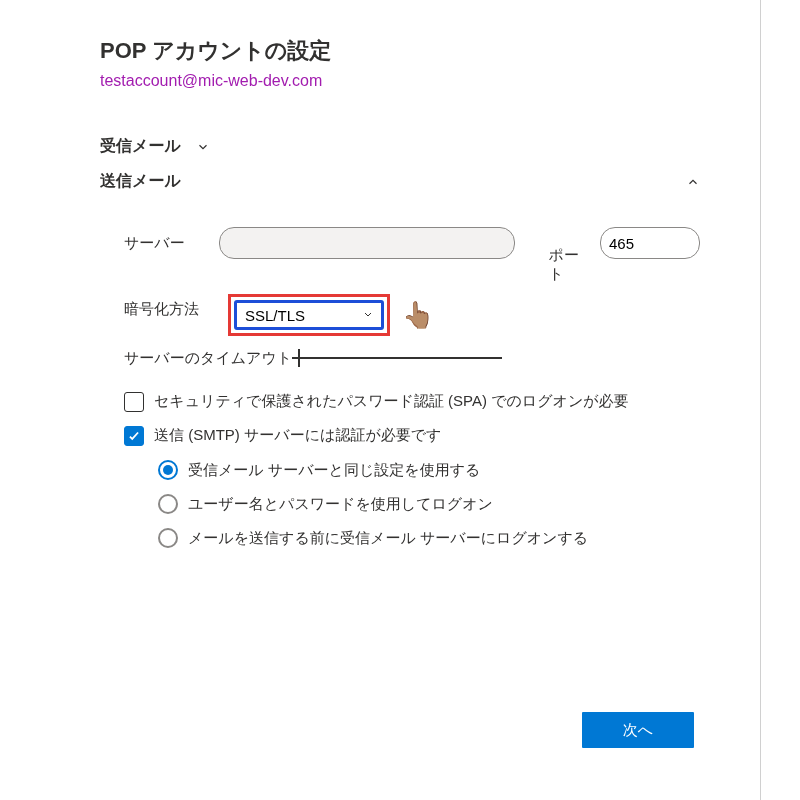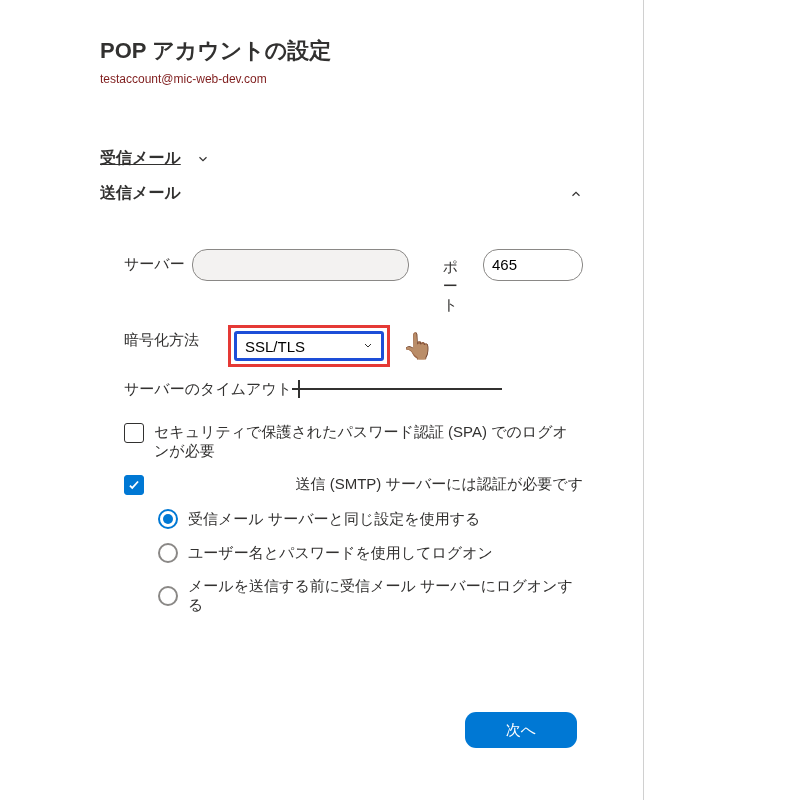--- a/index.html
+++ b/index.html
@@ -4,52 +4,51 @@
 <style>
   * { box-sizing: border-box; }
   body {
     margin: 0;
     font-family: "Yu Gothic UI", "Meiryo", "Segoe UI", sans-serif;
     font-size: 15px;
     color: #323130;
     background: #fff;
   }
   .page {
-    width: 644px;
+    width: 761px;
     height: 800px;
     position: relative;
     border-right: 1px solid #d0d0d0;
     padding: 36px 60px 8px 100px;
   }
   .title {
     font-size: 22px;
     font-weight: 700;
     color: #323130;
     margin-bottom: 6px;
   }
   .subtitle {
-    font-size: 12px;
-    color: #7f1d1d;
-    margin-bottom: 62px;
+    font-size: 16px;
+    color: #a21caf;
+    margin-bottom: 46px;
   }
   .section-row {
     display: flex;
     align-items: center;
     justify-content: space-between;
     font-weight: 700;
     font-size: 16px;
     color: #323130;
     margin-bottom: 10px;
     cursor: pointer;
   }
   .section-row.collapsed {
     justify-content: flex-start;
     gap: 15px;
     margin-bottom: 14px;
-    text-decoration: underline;
   }
   .chev {
     display: inline-flex;
   }
   .chev svg { width: 14px; height: 14px; }
   .field-row {
     display: flex;
     align-items: center;
     margin-bottom: 16px;
   }
@@ -155,21 +154,20 @@
     transform: translateY(-50%);
   }
 
   .check-row {
     display: flex;
     align-items: flex-start;
     gap: 10px;
     padding-left: 24px;
     margin-bottom: 14px;
     font-size: 15px;
-    justify-content: space-between;
   }
   .checkbox {
     width: 20px; height: 20px;
     border: 1px solid #323130;
     border-radius: 3px;
     flex-shrink: 0;
     display: inline-flex;
     align-items: center;
     justify-content: center;
     background: #fff;
@@ -209,21 +207,21 @@
     border-radius: 50%;
     background: #0078d4;
   }
   .next-btn {
     position: absolute;
     right: 66px;
     bottom: 52px;
     background: #0078d4;
     color: #fff;
     border: none;
-    border-radius: 11px;
+    border-radius: 1px;
     height: 36px;
     min-width: 112px;
     font-size: 15px;
     cursor: pointer;
   }
 </style>
 </head>
 <body>
 
 <div class="page">

